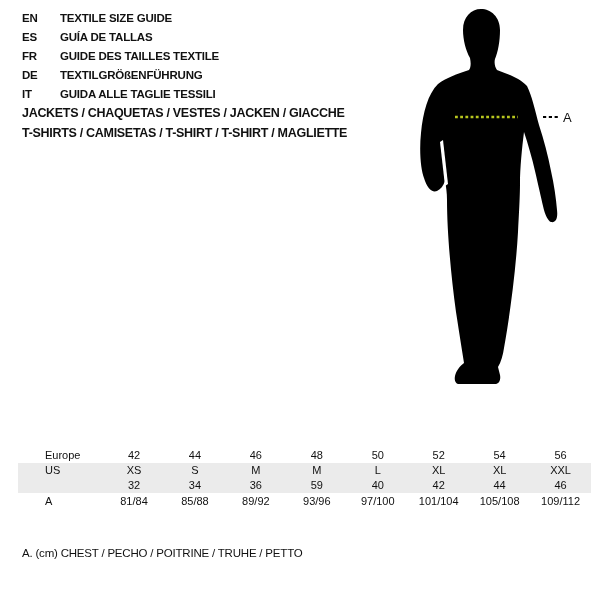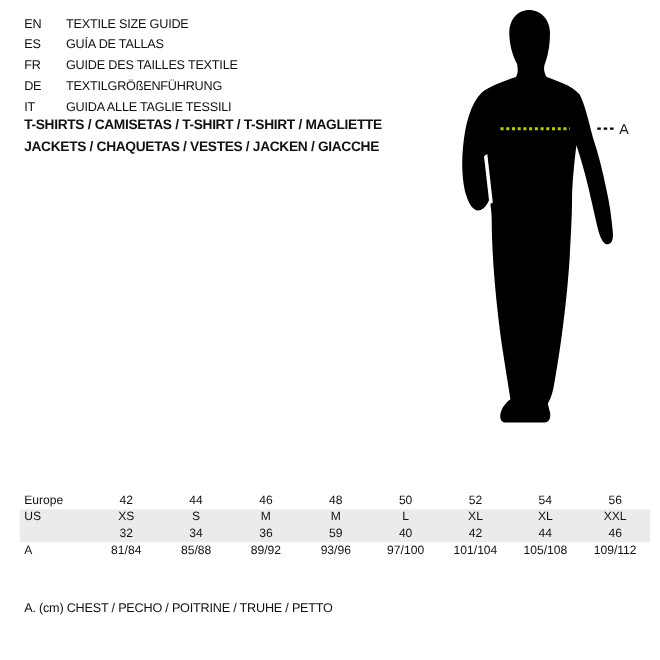--- a/index.html
+++ b/index.html
@@ -8,39 +8,39 @@
     position: relative;
     width: 600px;
     height: 600px;
     background: #ffffff;
     font-family: "Liberation Sans", sans-serif;
     color: #111111;
     overflow: hidden;
   }
   
   .lang-block { position: absolute; left: 22px; top: 12px; }
-  .lang-row { display: flex; height: 19px; align-items: center;
-              font-weight: 400; font-size: 11.5px; letter-spacing: -0.2px; }
+  .lang-row { display: flex; height: 19px; align-items: flex-start;
+              font-weight: 700; font-size: 11.5px; letter-spacing: -0.2px; }
   .lang-code { width: 38px; }
   
   .garment-block { position: absolute; left: 22px; top: 103px;
                    font-weight: 700; font-size: 12.5px; line-height: 20px;
                    letter-spacing: -0.3px; }
   
   .figure-svg { position: absolute; left: 410px; top: 0; }
   
   .section-title { position: absolute; left: 22px; top: 422px;
                    font-weight: 700; font-size: 11.5px; letter-spacing: -0.2px; }
   
   .size-table { position: absolute; left: 18px; top: 448px; width: 573px; font-size: 11px; }
   .tbl-header { height: 14px; line-height: 14px; background: #c6c6c6; padding-left: 4px; }
   .tbl-row { display: flex; height: 15px; line-height: 15px; }
   .tbl-row.shaded { background: #ebebeb; }
   .tbl-row.last { height: 17px; line-height: 16px; }
-  .tbl-label { width: 65px; padding-left: 4px; }
+  .tbl-label { width: 65px; padding-left: 4px; margin-left: 23px; }
   .tbl-cell { width: 63.5px; text-align: center; }
   
   .footnote { position: absolute; left: 22px; top: 547px;
               font-weight: 400; font-size: 11.5px; letter-spacing: -0.2px; }
 </style>
 </head>
 <body>
 
 <div class="canvas">
 
@@ -61,22 +61,22 @@
       <span class="lang-code">DE</span>
       <span class="lang-label">TEXTILGRÖßENFÜHRUNG</span>
     </div>
     <div class="lang-row">
       <span class="lang-code">IT</span>
       <span class="lang-label">GUIDA ALLE TAGLIE TESSILI</span>
     </div>
   </div>
 
   <div class="garment-block">
+    <div>JACKETS / CHAQUETAS / VESTES / JACKEN / GIACCHE</div>
     <div>T-SHIRTS / CAMISETAS / T-SHIRT / T-SHIRT / MAGLIETTE</div>
-    <div>JACKETS / CHAQUETAS / VESTES / JACKEN / GIACCHE</div>
   </div>
 
   <svg class="figure-svg" width="190" height="400" viewBox="0 0 190 400">
     <path fill="#000000" d="
       M71,9
       C61,9 53,17 53,30
       C53,40 56,51 60,58
       C61,63 61,67 59,70
       C47,74 36,78 28,84
       C18,94 13,112 11,133

